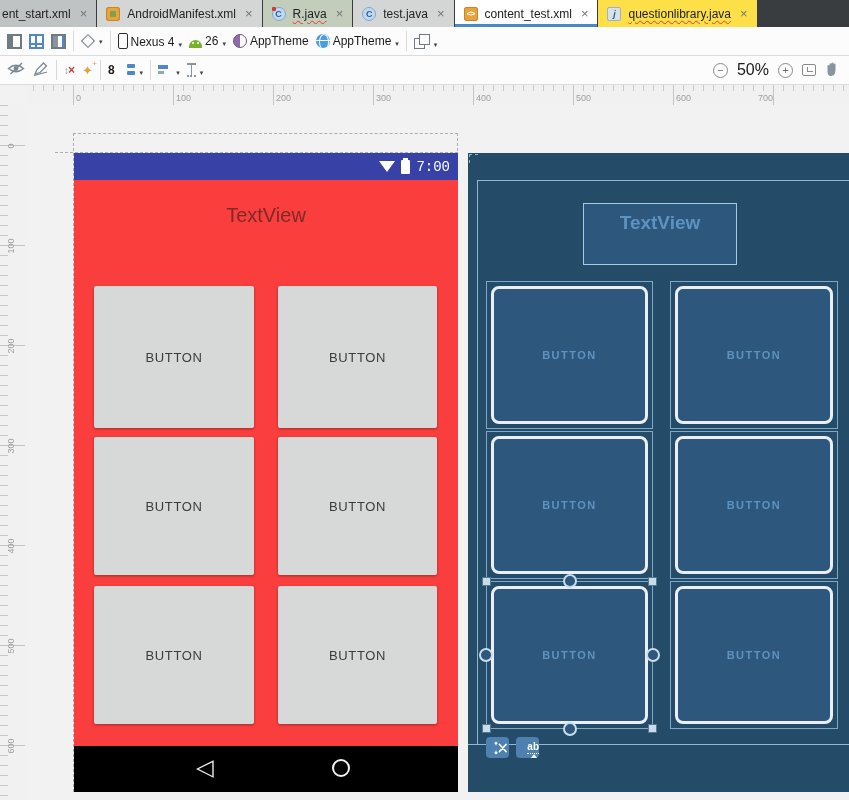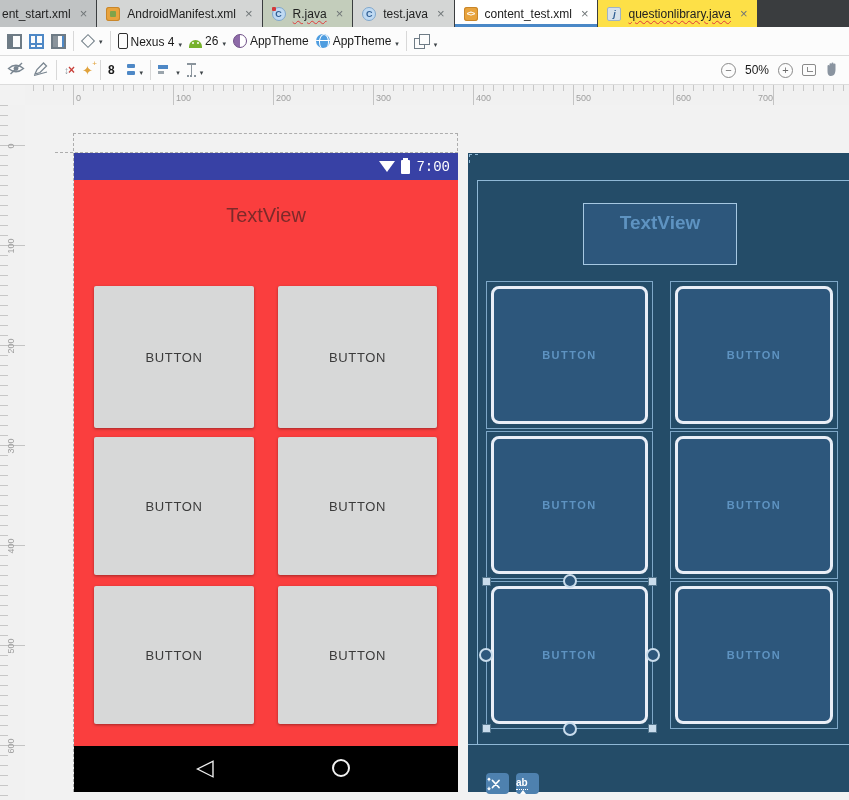--- a/index.html
+++ b/index.html
@@ -66,21 +66,21 @@
   .ic-pack::after { content:""; position:absolute; left:5px; top:8px; width:8px; height:4px; background:#4E88C6; border-radius:1px; }
   .ic-align { width:14px; height:14px; position:relative; }
   .ic-align::before { content:""; position:absolute; left:0; top:2px; width:10px; height:4px; background:#4E88C6; }
   .ic-align::after { content:""; position:absolute; left:0; top:8px; width:6px; height:3px; background:#9AA4AC; }
   .ic-guide { width:9px; height:14px; border-top:2px solid #8A949C; border-bottom:2px dotted #8A949C; position:relative; }
   .ic-guide::before { content:""; position:absolute; left:4px; top:0; width:1.5px; height:10px; background:#8A949C; }
   .num8 { font-weight:bold; font-size:12px; }
   .ic-circle { width:15px; height:15px; border-radius:50%; border:1.5px solid #8A8A8A; color:#6A6A6A; display:flex; align-items:center; justify-content:center; font-size:11px; line-height:1; }
   .ic-fit { width:14px; height:12px; border:1.5px solid #8A8A8A; border-radius:2px; position:relative; }
   .ic-fit::after { content:""; position:absolute; right:2px; top:2px; width:5px; height:4px; border-left:1.5px solid #8A8A8A; border-bottom:1.5px solid #8A8A8A; }
-  .zoomlabel { font-size:12px; }
+  .zoomlabel { font-size:16px; }
 
   
   .ruler-top { left:25px; top:85px; width:824px; height:20px; background:#F1F1F1;
     background-image:
       repeating-linear-gradient(to right,#C4C4C4 0 1px,transparent 1px 100px),
       repeating-linear-gradient(to right,#C7C7C7 0 1px,transparent 1px 10px);
     background-size:100% 100%, 100% 6px;
     background-position:48px 0, 8px 0;
     background-repeat:no-repeat; }
   .ruler-top span { position:absolute; top:8px; font-size:9px; color:#9E9E9E; }
@@ -114,21 +114,21 @@
   .bp-hline1 { left:477px; top:180px; width:372px; border-top:1px solid #8FB8D6; }
   .bp-vline { left:477px; top:180px; height:564px; border-left:1px solid #8FB8D6; }
   .bp-hline2 { left:468px; top:744px; width:381px; border-top:1px solid #8FB8D6; }
   .bp-corner { left:469px; top:154px; width:9px; height:9px; border-top:1px dashed #8FB8D6; border-left:1px dashed #8FB8D6; }
   .bp-textview { left:583px; top:203px; width:154px; height:62px; border:1px solid #A6C8E2; background:#2D577C; text-align:center; padding-top:8px; font-weight:bold; font-size:19px; color:#5E93C1; }
   .bp-cell { border:1px solid #7FA8C8; }
   .bp-btn { position:absolute; left:4px; top:4px; right:4px; bottom:4px; border:3px solid #E9EEF7; border-radius:8px; background:#2D577C; display:flex; align-items:center; justify-content:center; }
   .bp-btn span { font-weight:bold; font-size:11px; letter-spacing:1.5px; color:#5E93C1; }
   .handle-sq { position:absolute; width:9px; height:9px; background:#C9DCEC; border:1px solid #55778F; }
   .handle-circ { position:absolute; width:14px; height:14px; border-radius:50%; background:#2D577C; border:2.5px solid #C9DCEC; }
-  .bp-action { width:23px; height:21px; background:#4E81AF; border-radius:4px; display:flex; align-items:center; justify-content:flex-start;margin-top:36px; }
+  .bp-action { width:23px; height:21px; background:#4E81AF; border-radius:4px; display:flex; align-items:center; justify-content:flex-end; }
   .bp-action .ab { color:#FFF; font-size:10px; font-weight:bold; border-bottom:1px dotted #FFF; position:relative; line-height:1.2; }
   .bp-action .ab::after { content:""; position:absolute; left:4px; bottom:-5px; border-left:3px solid transparent; border-right:3px solid transparent; border-bottom:4px solid #FFF; }
 </style>
 </head>
 <body>
 
 <div class="abs tabbar">
   <div class="tab cut">
     <span class="tab-label">ent_start.xml</span>
     <span class="tab-close">×</span>

